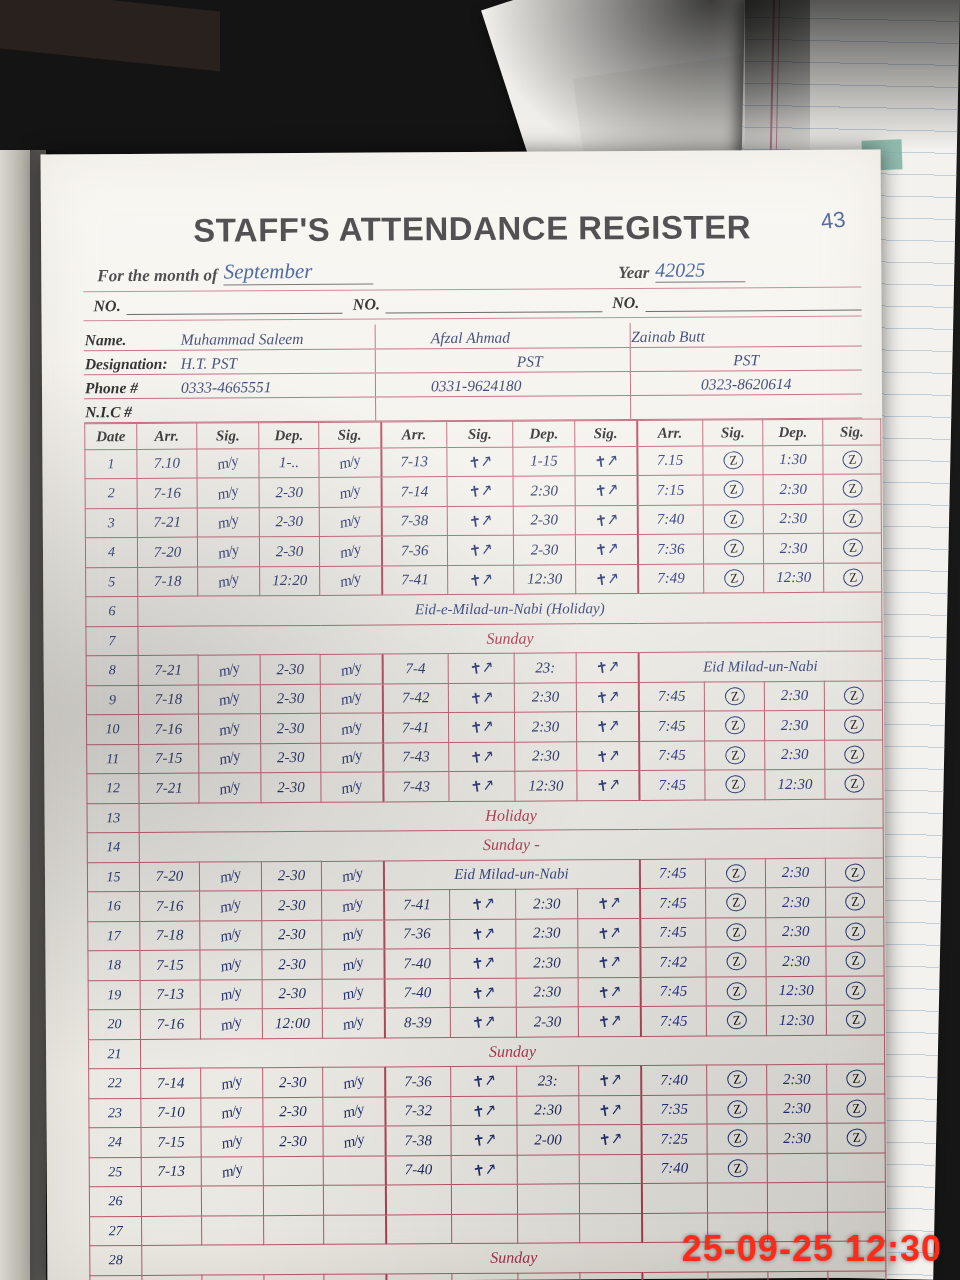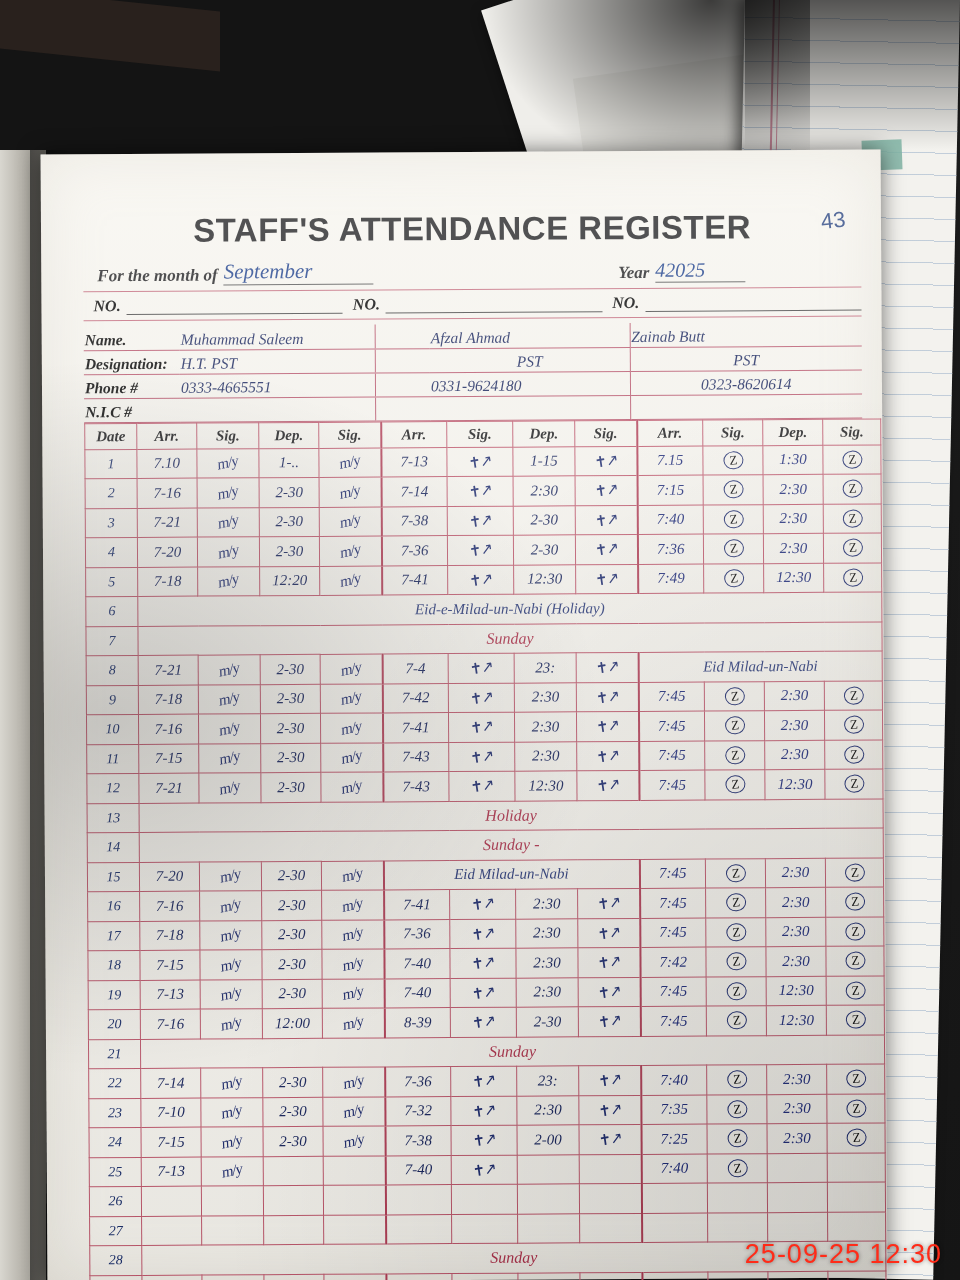--- a/index.html
+++ b/index.html
@@ -162,22 +162,22 @@
   .sig-mk { display:inline-block; transform: rotate(-12deg) skewX(-10deg); font-size:16px; }
   .sig-z { display:inline-block; border:1.5px solid #1c2a6e; border-radius:50%; padding:0 5px; font-size:13px; transform: rotate(-4deg);}
   .sig-cross { display:inline-block; transform: rotate(-8deg); font-size:17px; letter-spacing:-2px;}
   .note-red { color:#b0324c; font-style: italic; font-size: 16px; }
   .note-urdu { color:#2a3a7a; font-style: italic; font-size: 15px; }
   td.note-span { text-align: left; padding-left: 14px; }
 
   
   .timestamp {
     position: absolute; right: 18px; bottom: 10px;
-    font-family: "Liberation Sans", sans-serif; font-weight: normal;
-    font-size: 27px; color: #ff2b18; letter-spacing: 1px;
+    font-family: "Liberation Sans", sans-serif; font-weight: bold;
+    font-size: 36px; color: #ff2b18; letter-spacing: 1px;
     text-shadow: 0 0 4px rgba(0,0,0,.45);
   }
 </style>
 </head>
 <body>
 
 <div id="scene">
   <div class="desk-dark"></div>
   <div class="desk-dark2"></div>
 

